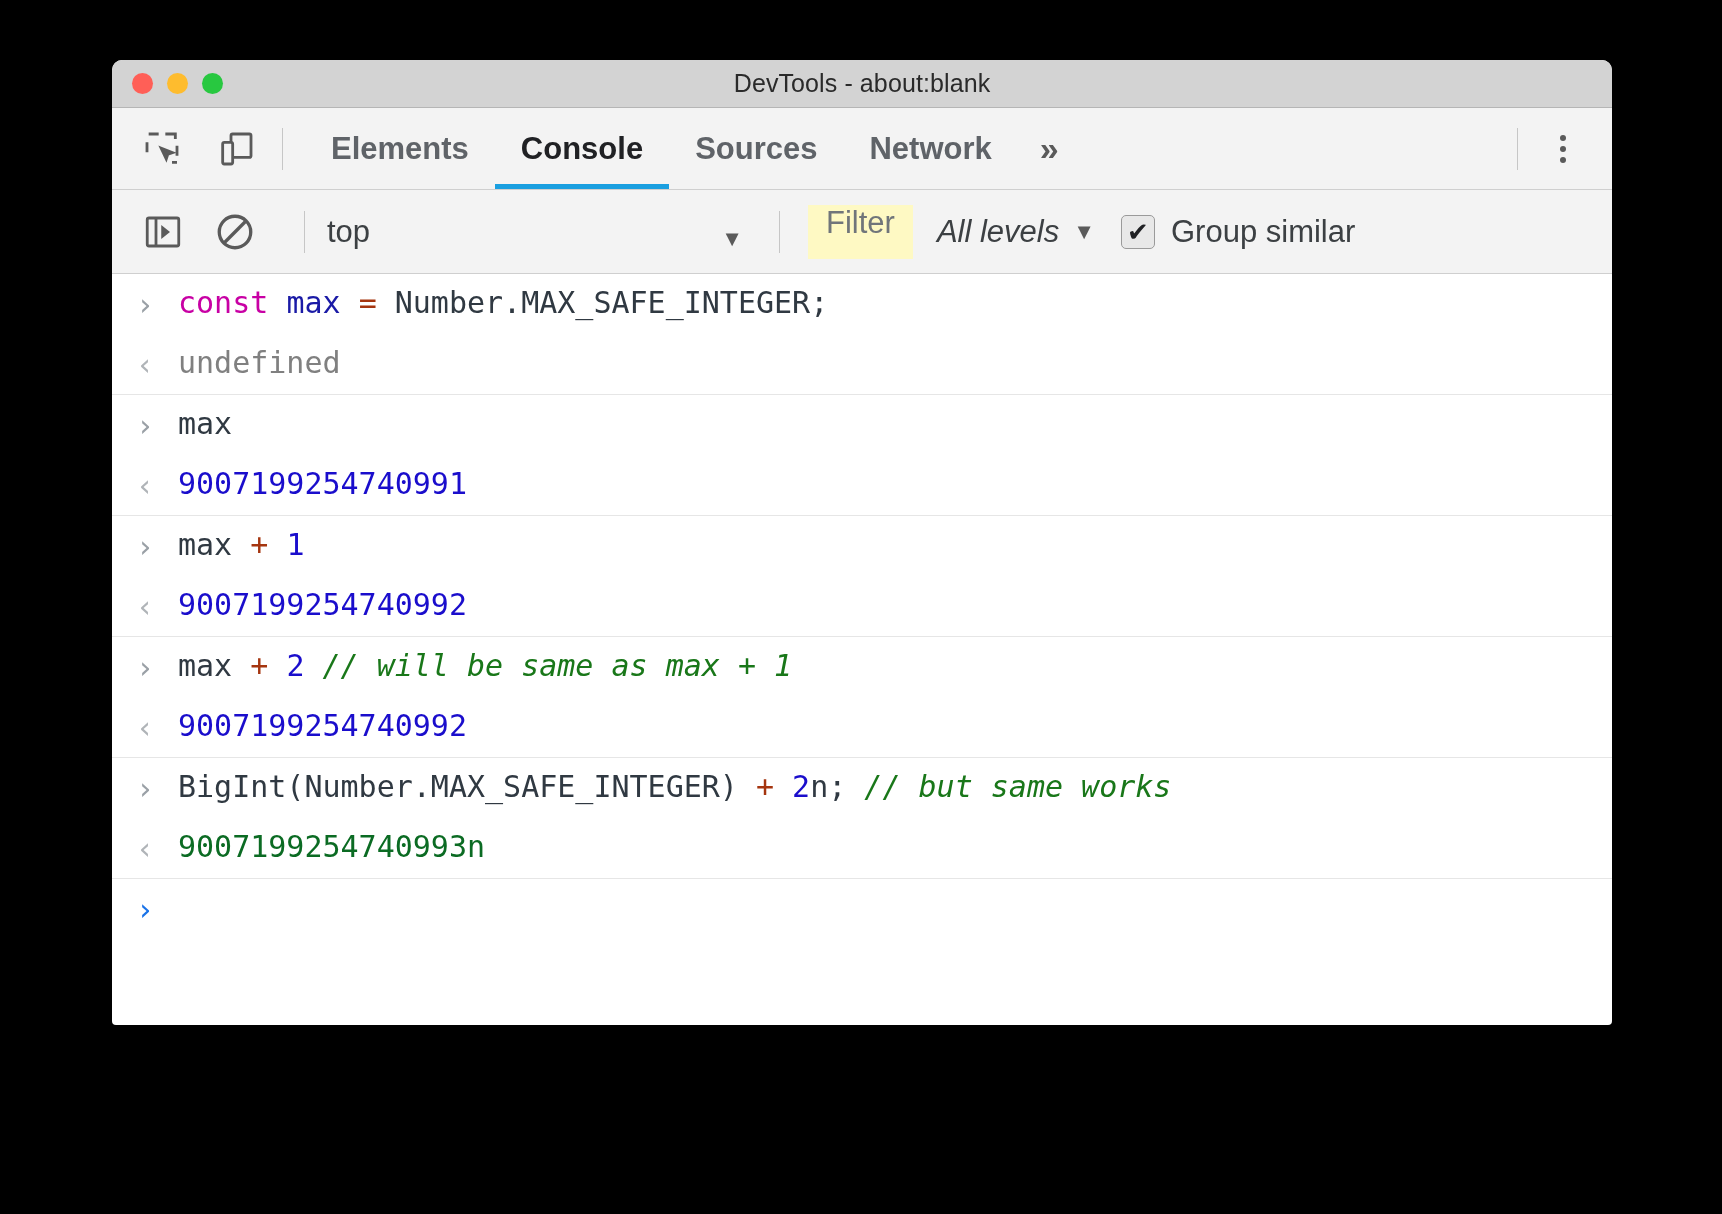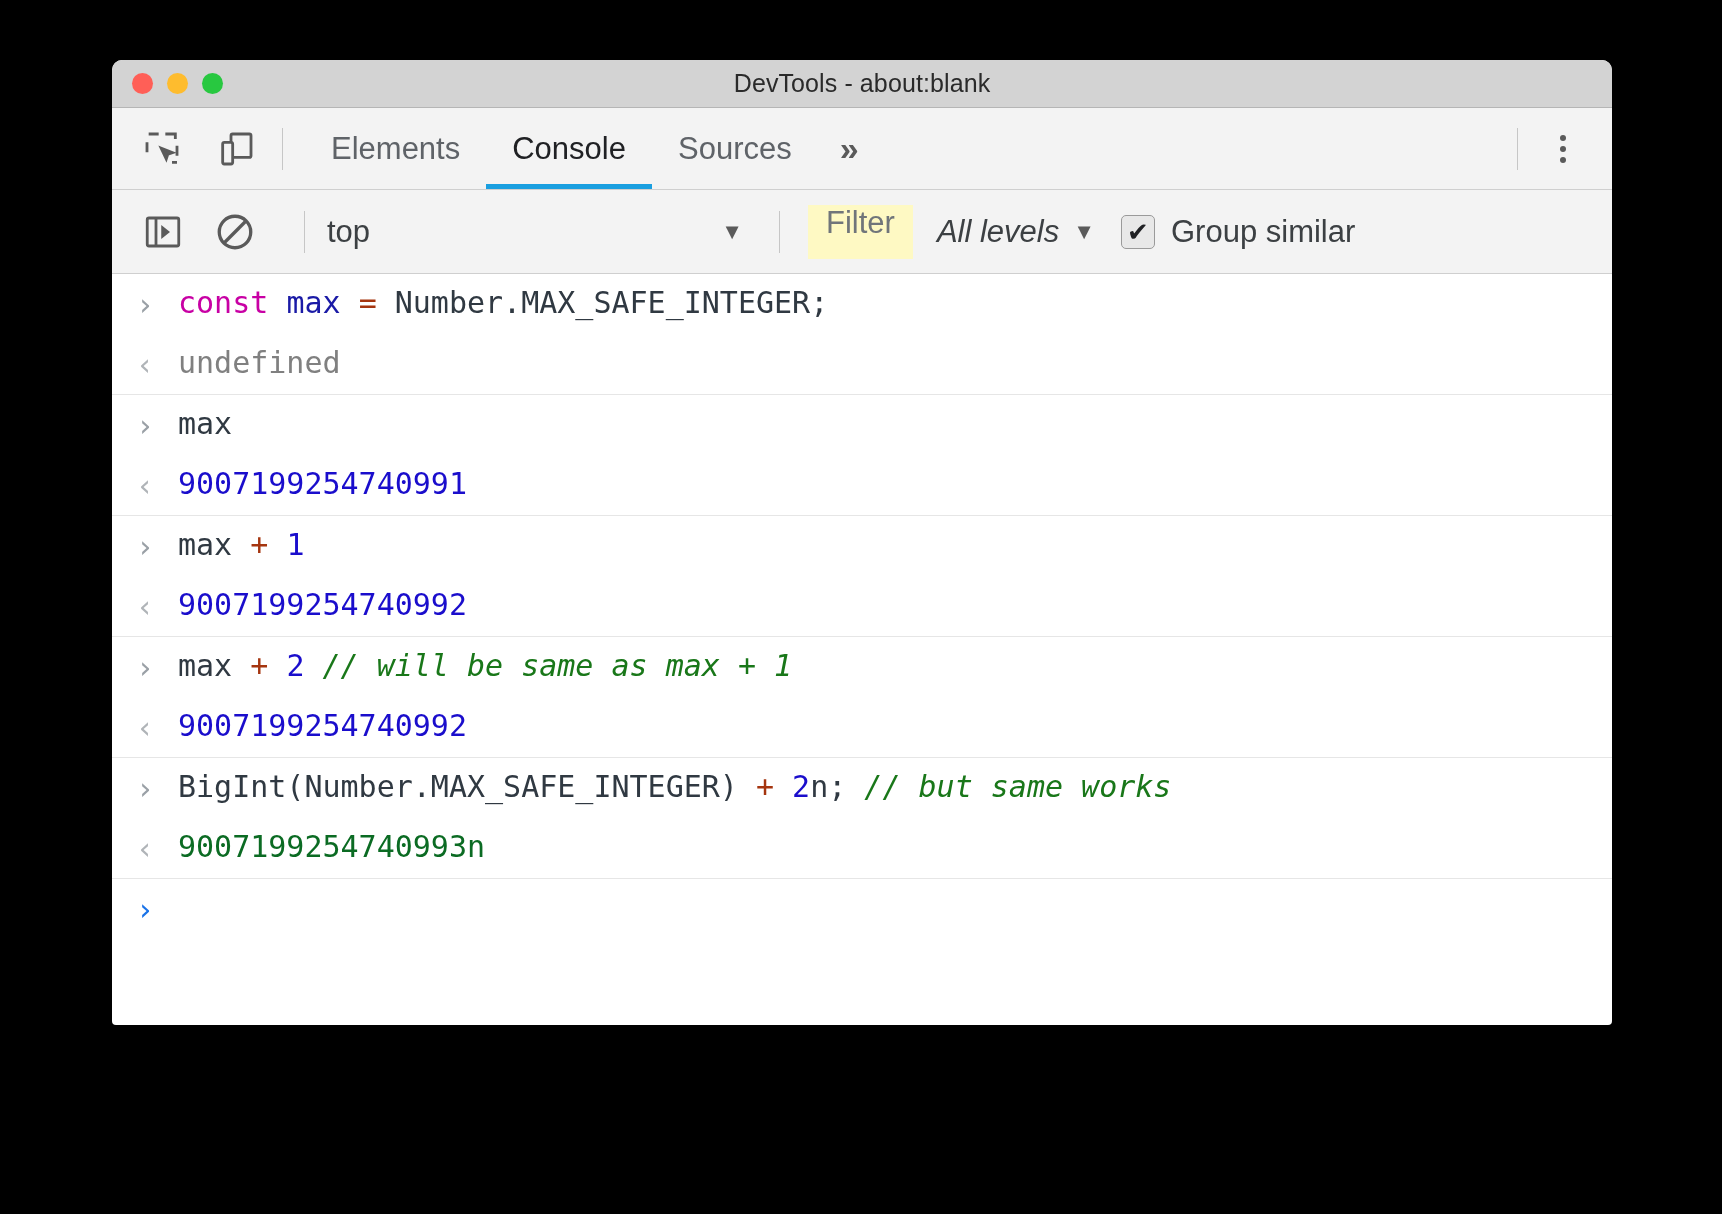--- a/index.html
+++ b/index.html
@@ -93,20 +93,21 @@
     height: 100%;
   }
   .tab {
     display: flex;
     align-items: center;
     padding: 12px 26px;
     font-size: 31px;
     color: #5f6368;
     position: relative;
     font-family: "Liberation Sans", sans-serif;
+    font-weight: bold;
   }
   .tab.active { color: #202124; }
   .tab.active::after {
     content: "";
     position: absolute;
     left: 0; right: 0; bottom: 0;
     height: 5px;
     background: #1a9fe0;
   }
   .more-tabs {
@@ -140,21 +141,21 @@
     padding-left: 26px;
   }
   .fb-icon {
     width: 50px; height: 50px;
     display: flex; align-items: center; justify-content: center;
     color: #5a5a5a;
     margin-right: 22px;
   }
   .ctx-select {
     display: flex;
-    align-items: center;
+    align-items: flex-end;
     flex: 0 0 auto;
     width: 430px;
     justify-content: space-between;
     padding-right: 14px;
   }
   .ctx-label {
     font-size: 31px;
     color: #3c4043;
     font-family: "Liberation Sans", sans-serif;
   }
@@ -273,20 +274,23 @@
       <span class="vsep"></span>
       <div class="tabs">
         <div class="tab">
             <span>Elements</span>
           </div>
         <div class="tab active">
             <span>Console</span>
           </div>
         <div class="tab">
             <span>Sources</span>
+          </div>
+        <div class="tab">
+            <span>Network</span>
           </div>
       </div>
       <div class="more-tabs">»</div>
       <div class="tabbar-right">
         <span class="vsep"></span>
         <span class="kebab">
             <i></i>
             <i></i>
             <i></i>
           </span>

